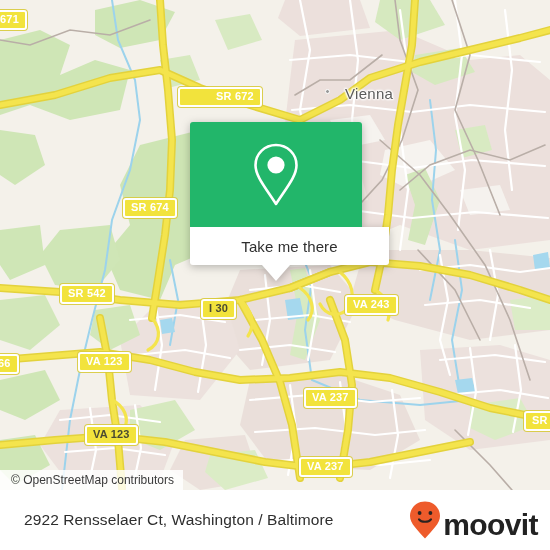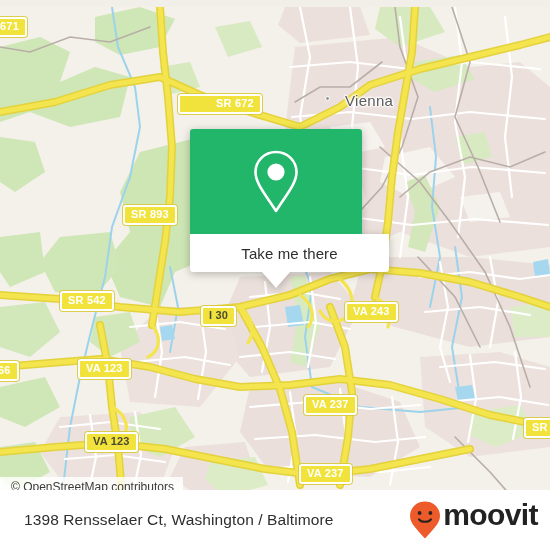--- a/index.html
+++ b/index.html
@@ -6,21 +6,21 @@
   html, body {
     width: 550px; height: 550px;
     font-family: "Liberation Sans", sans-serif;
     overflow: hidden;
     background: #f2efe9;
   }
   #app { position: relative; width: 550px; height: 550px; overflow: hidden; }
 
   
   #map-canvas {
-    position: absolute; left: 0; top: 7px;
+    position: absolute; left: 0; top: 0;
     width: 550px; height: 490px;
     background: #f9a8d4;
     overflow: hidden;
   }
   #map-svg { position: absolute; left: 0; top: 0; width: 550px; height: 490px; display: block; }
 
   
   .shield {
     position: absolute;
     background: #f2e33c;
@@ -110,21 +110,21 @@
     display: flex; align-items: center;
     justify-content: space-between;
     padding: 0 12px 0 24px;
   }
   #footer-address {
     font-size: 15.5px;
     color: #2e2e2e;
     letter-spacing: 0.1px;
     white-space: nowrap;
   }
-  #brand { display: flex; align-items: flex-start; gap: 1px; }
+  #brand { display: flex; align-items: flex-end; gap: 1px; }
   #brand-wordmark {
     font-size: 30px;
     font-weight: bold;
     color: #222222;
     letter-spacing: -0.6px;
     line-height: 30px;
   }
 </style>
 </head>
 <body>
@@ -272,21 +272,21 @@
         <path d="M300,288 C312,296 316,310 308,320"></path>
         <path d="M152,318 C162,330 160,344 148,350"></path>
         <path d="M240,300 C252,310 256,324 248,336"></path>
         <path d="M375,290 C386,296 392,308 388,320"></path>
         <path d="M112,400 C124,406 130,418 124,430"></path>
       </g>
     </svg>
 
     <div class="shield wh" style="left:-8px;  top:10px;">671</div>
     <div class="shield wh" style="left:178px; top:87px;padding-left:36px;">SR 672</div>
-    <div class="shield wh" style="left:123px; top:198px;">SR 893</div>
+    <div class="shield wh" style="left:123px; top:198px;">SR 674</div>
     <div class="shield wh" style="left:60px;  top:284px;">SR 542</div>
     <div class="shield" style="left:201px; top:299px;">I 30</div>
     <div class="shield wh" style="left:345px; top:295px;">VA 243</div>
     <div class="shield wh" style="left:-10px; top:354px;">66</div>
     <div class="shield wh" style="left:78px;  top:352px;">VA 123</div>
     <div class="shield wh" style="left:304px; top:388px;">VA 237</div>
     <div class="shield wh" style="left:487px; top:411px;margin-left:37px;">SR 699</div>
     <div class="shield" style="left:85px;  top:425px;">VA 123</div>
     <div class="shield wh" style="left:299px; top:457px;">VA 237</div>
 
@@ -305,21 +305,21 @@
       </div>
       <div id="popup-tail"></div>
     </div>
 
     <div id="attribution">
       <span>© OpenStreetMap contributors</span>
     </div>
   </div>
 
   <div id="footer">
-    <div id="footer-address">1398 Rensselaer Ct, Washington / Baltimore</div>
+    <div id="footer-address">2922 Rensselaer Ct, Washington / Baltimore</div>
     <div id="brand">
       <svg width="34" height="40" viewBox="0 0 34 40">
         <path d="M17 1.5 C8.6 1.5 2 8 2 16 C2 23.4 9.5 30 17 38.5 C24.5 30 32 23.4 32 16 C32 8 25.4 1.5 17 1.5 Z" fill="#ee5b2b"></path>
         <circle cx="11.6" cy="13" r="1.9" fill="#2b2320"></circle>
         <circle cx="22.4" cy="13" r="1.9" fill="#2b2320"></circle>
         <path d="M11 19.4 C13.3 22.6 20.7 22.6 23 19.4" fill="none" stroke="#2b2320" stroke-width="2.1" stroke-linecap="round"></path>
       </svg>
       <span id="brand-wordmark">moovit</span>
     </div>
   </div>

